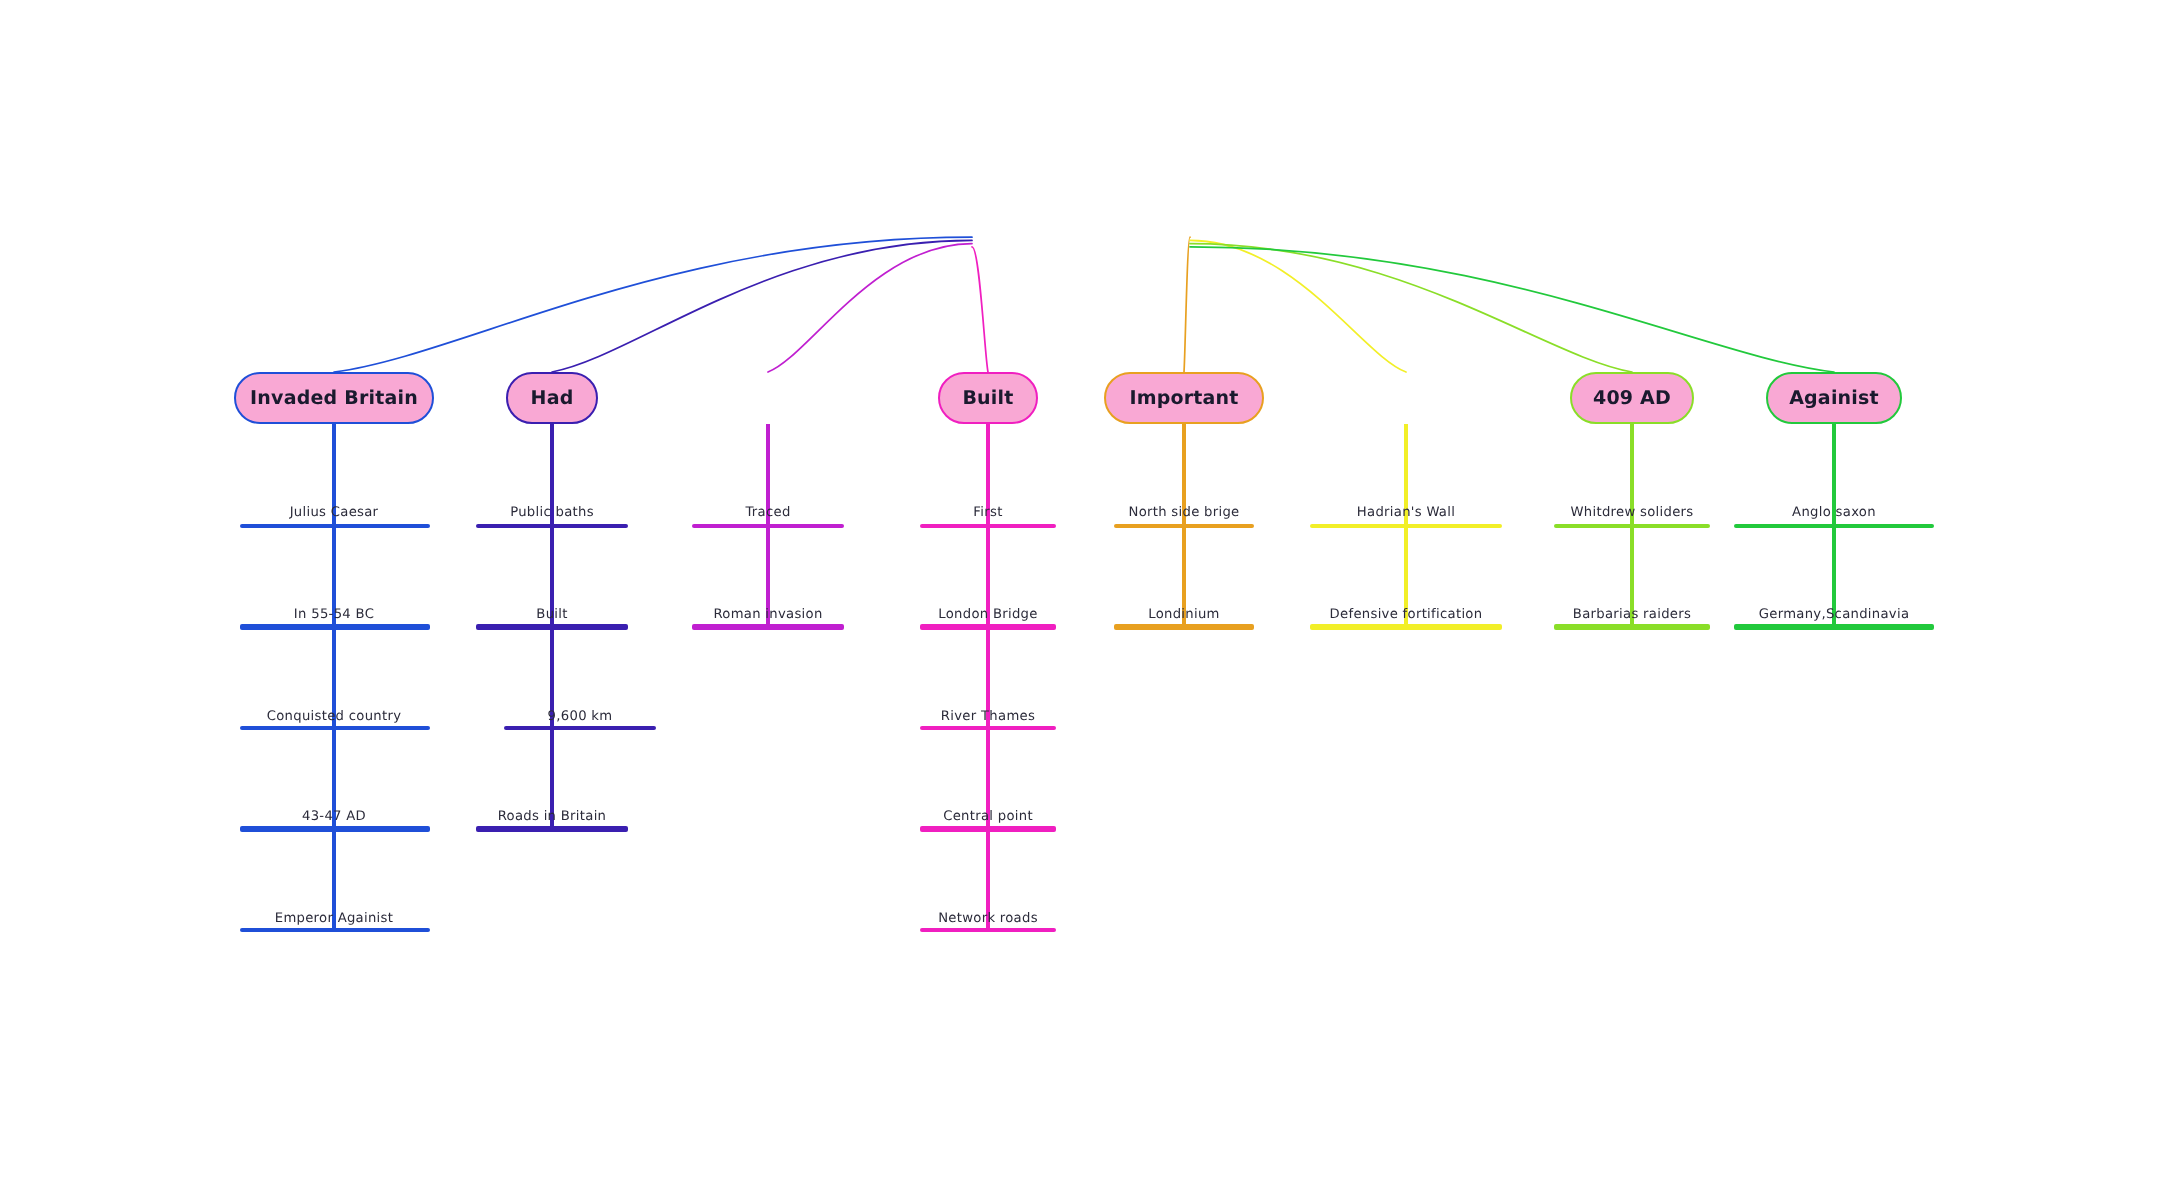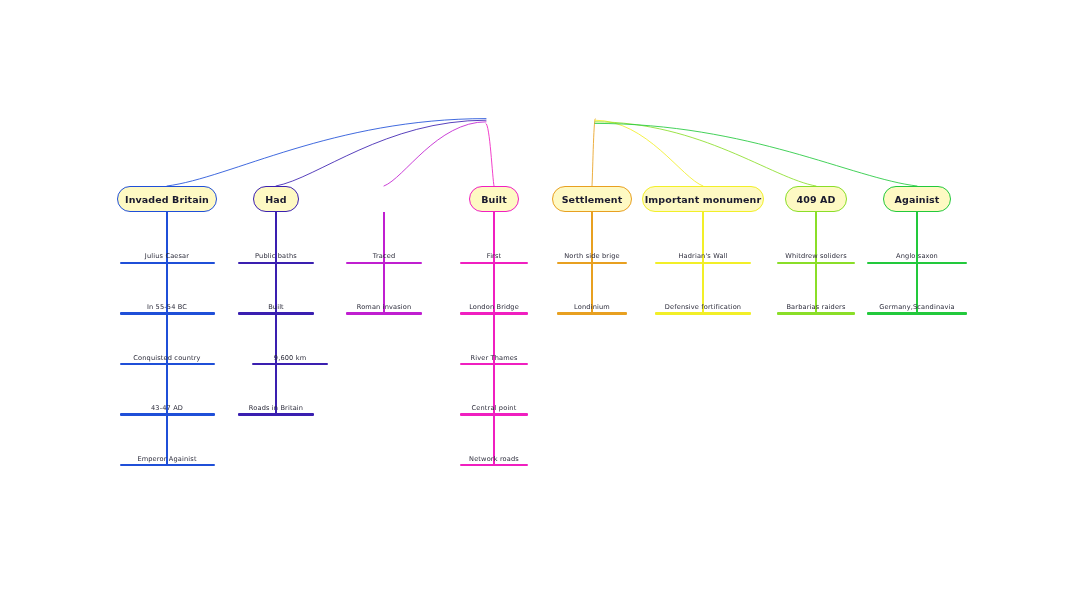--- a/index.html
+++ b/index.html
@@ -15,21 +15,21 @@
     position:absolute;box-sizing:border-box;
     display:flex;align-items:center;justify-content:flex-start;
     background:#ffffff;border:1.6px solid #3a7ca8;border-radius:22px;
     padding:6px 14px;color:#11145a;font-weight:bold;font-size:12.5px;
     line-height:1.28;white-space:pre-line;letter-spacing:.2px;
   }
 
   .branch-node{
     position:absolute;box-sizing:border-box;
     display:flex;align-items:center;justify-content:center;
-    background:#fef9c3;border:1.4px solid #000;border-radius:13px;
+    background:#f9a8d4;border:1.4px solid #000;border-radius:13px;
     height:26px;color:#1a1a2e;font-size:9.5px;font-weight:600;
     white-space:nowrap;letter-spacing:.1px;
   }
 
   .leaf{position:absolute;box-sizing:border-box;text-align:center;}
   .leaf-label{
     font-size:6.6px;color:#2b2b3a;white-space:nowrap;
     letter-spacing:.15px;line-height:1;
     position:absolute;left:50%;transform:translateX(-50%);bottom:4px;
   }
@@ -133,34 +133,31 @@
     <div class="leaf" style="left: 460px; top: 399.8px; width: 68px; height: 16px;">
       <div class="leaf-label">Central point</div>
       <div class="leaf-bar" style="background: rgb(240, 31, 192);"></div>
     </div>
     <div class="stem" style="left: 493.35px; top: 415.8px; height: 48.6px; background: rgb(240, 31, 192);"></div>
     <div class="leaf" style="left: 460px; top: 450.4px; width: 68px; height: 16px;">
       <div class="leaf-label">Network roads</div>
       <div class="leaf-bar" style="background: rgb(240, 31, 192);"></div>
     </div>
     <div class="branch-node" style="left: 552px; top: 186px; width: 80px; border-color: rgb(232, 160, 32);">
-      <span>Settlement</span>
+      <span>Important</span>
     </div>
     <div class="stem" style="left: 591.35px; top: 212px; height: 50px; background: rgb(232, 160, 32);"></div>
     <div class="leaf" style="left: 557px; top: 248px; width: 70px; height: 16px;">
       <div class="leaf-label">North side brige</div>
       <div class="leaf-bar" style="background: rgb(232, 160, 32);"></div>
     </div>
     <div class="stem" style="left: 591.35px; top: 264px; height: 48.6px; background: rgb(232, 160, 32);"></div>
     <div class="leaf" style="left: 557px; top: 298.6px; width: 70px; height: 16px;">
       <div class="leaf-label">Londinium</div>
       <div class="leaf-bar" style="background: rgb(232, 160, 32);"></div>
-    </div>
-    <div class="branch-node" style="left: 642px; top: 186px; width: 122px; border-color: rgb(242, 239, 40);">
-      <span>Important monumenr</span>
     </div>
     <div class="stem" style="left: 702.35px; top: 212px; height: 50px; background: rgb(242, 239, 40);"></div>
     <div class="leaf" style="left: 655px; top: 248px; width: 96px; height: 16px;">
       <div class="leaf-label">Hadrian's Wall</div>
       <div class="leaf-bar" style="background: rgb(242, 239, 40);"></div>
     </div>
     <div class="stem" style="left: 702.35px; top: 264px; height: 48.6px; background: rgb(242, 239, 40);"></div>
     <div class="leaf" style="left: 655px; top: 298.6px; width: 96px; height: 16px;">
       <div class="leaf-label">Defensive fortification</div>
       <div class="leaf-bar" style="background: rgb(242, 239, 40);"></div>

